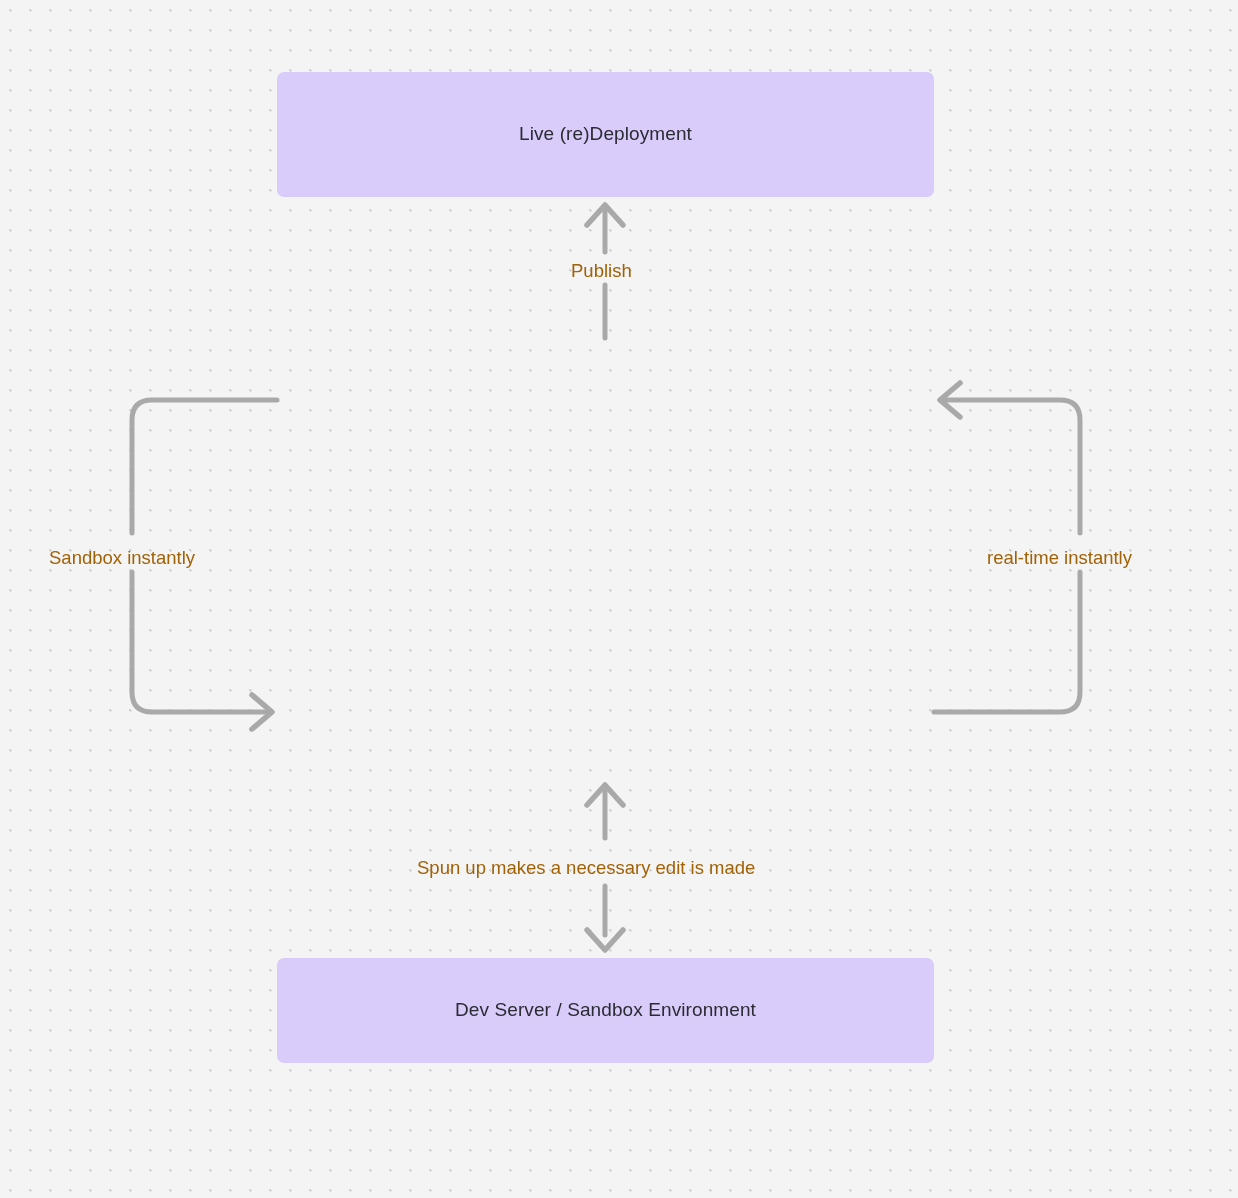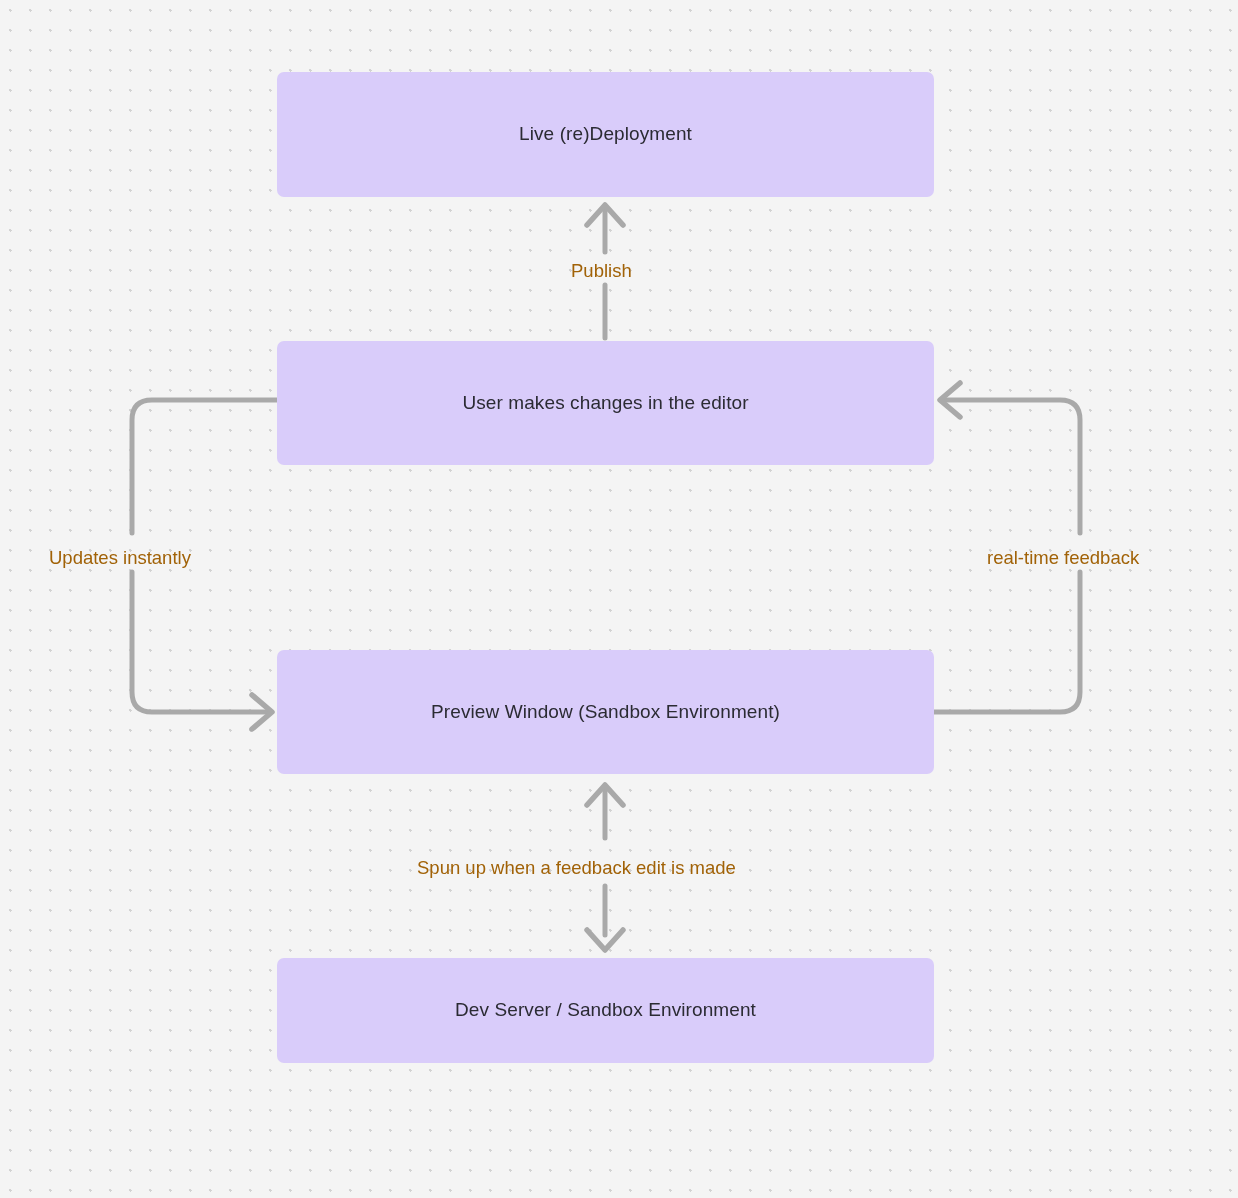--- a/index.html
+++ b/index.html
@@ -131,33 +131,27 @@
 
       <path class="edge-line" d="M 605 886 L 605 935"></path>
       <path class="edge-head" d="M 587 930 L 605 950 L 623 930"></path>
     </g>
   </svg>
 
   <div class="node" id="node-live-deployment">
     <span>Live (re)Deployment</span>
   </div>
 
-  <div class="node" id="node-user-edits">
-    <span>User makes changes in the editor</span>
-  </div>
 
-  <div class="node" id="node-preview-window">
-    <span>Preview Window (Sandbox Environment)</span>
-  </div>
 
   <div class="node" id="node-dev-server">
     <span>Dev Server / Sandbox Environment</span>
   </div>
 
   <div class="edge-label" id="label-publish">Publish</div>
 
-  <div class="edge-label" id="label-updates">Updates instantly</div>
+  <div class="edge-label" id="label-updates">Sandbox instantly</div>
 
-  <div class="edge-label" id="label-realtime">real-time feedback</div>
+  <div class="edge-label" id="label-realtime">real-time instantly</div>
 
-  <div class="edge-label" id="label-spun-up">Spun up when a feedback edit is made</div>
+  <div class="edge-label" id="label-spun-up">Spun up makes a necessary edit is made</div>
 
 </div>
 
 </body></html>

